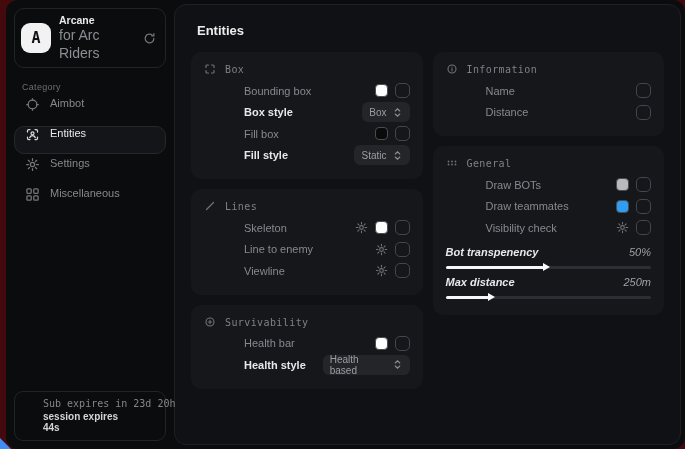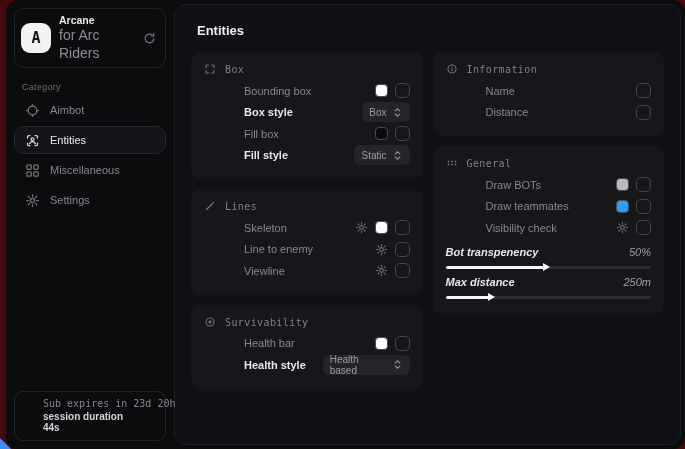--- a/index.html
+++ b/index.html
@@ -17,21 +17,21 @@
     font-family:"DejaVu Sans Mono", monospace; }
   .brand-texts { flex:1; line-height:1.25; }
   .brand-title { color:#e9eaec; font-size:10.5px; font-weight:bold; }
   .brand-sub { color:#8b8e93; font-size:14px; }
   .icon-btn { color:#6f7277; display:flex; align-items:center; justify-content:center; width:16px; height:16px; }
   svg { display:block; }
 
   .category { color:#6b6e73; font-size:9px; margin:14px 0 4px 8px; letter-spacing:.3px; }
 
   .nav { display:flex; flex-direction:column; gap:2px; }
-  .nav-item { display:flex; align-items:center; gap:10px; height:28px; padding:0 10px;
+  .nav-item { display:flex; align-items:flex-start; gap:10px; height:28px; padding:0 10px;
     border:1px solid transparent; border-radius:10px; color:#85888d; font-size:11px; }
   .nav-item .nav-ico { color:#74777c; width:15px; height:15px; }
   .nav-item.selected { background:#141518; border-color:#26282d; color:#e8e9eb; }
   .nav-item.selected .nav-ico { color:#d9dadd; }
 
   .side-footer { position:absolute; left:8px; right:8px; bottom:8px;
     border:1px solid #222428; border-radius:9px; padding:6px 28px 7px; }
   .sf-line1 { font-family:"DejaVu Sans Mono", monospace; color:#83868b; font-size:10px; white-space:nowrap; }
   .sf-line2 { color:#d3d5d8; font-size:10px; font-weight:bold; margin-top:2px; }
 
@@ -109,43 +109,43 @@
           <svg width="15" height="15" viewBox="0 0 24 24" fill="none" stroke="currentColor" stroke-width="2" stroke-linecap="round">
             <path d="M4 8V6a2 2 0 0 1 2-2h2M16 4h2a2 2 0 0 1 2 2v2M20 16v2a2 2 0 0 1-2 2h-2M8 20H6a2 2 0 0 1-2-2v-2"></path>
             <circle cx="12" cy="10" r="2.4"></circle>
               <path d="M7.5 17c1-2.2 2.6-3.2 4.5-3.2s3.5 1 4.5 3.2"></path>
           </svg>
           </span>
         <span>Entities</span>
       </div>
       <div class="nav-item">
         <span class="nav-ico">
+          <svg width="15" height="15" viewBox="0 0 24 24" fill="none" stroke="currentColor" stroke-width="2" stroke-linecap="round">
+            <circle cx="12" cy="12" r="3.4"></circle>
+            <path d="M12 2.5v3M12 18.5v3M2.5 12h3M18.5 12h3M5.3 5.3l2.1 2.1M16.6 16.6l2.1 2.1M18.7 5.3l-2.1 2.1M7.4 16.6l-2.1 2.1"></path>
+          </svg>
+          </span>
+        <span>Settings</span>
+      </div>
+      <div class="nav-item">
+        <span class="nav-ico">
           <svg width="15" height="15" viewBox="0 0 24 24" fill="none" stroke="currentColor" stroke-width="2">
             <rect x="3" y="3" width="7" height="7" rx="1.5"></rect>
               <rect x="14" y="3" width="7" height="7" rx="1.5"></rect>
             <rect x="3" y="14" width="7" height="7" rx="1.5"></rect>
               <rect x="14" y="14" width="7" height="7" rx="1.5"></rect>
           </svg>
           </span>
         <span>Miscellaneous</span>
       </div>
-      <div class="nav-item">
-        <span class="nav-ico">
-          <svg width="15" height="15" viewBox="0 0 24 24" fill="none" stroke="currentColor" stroke-width="2" stroke-linecap="round">
-            <circle cx="12" cy="12" r="3.4"></circle>
-            <path d="M12 2.5v3M12 18.5v3M2.5 12h3M18.5 12h3M5.3 5.3l2.1 2.1M16.6 16.6l2.1 2.1M18.7 5.3l-2.1 2.1M7.4 16.6l-2.1 2.1"></path>
-          </svg>
-          </span>
-        <span>Settings</span>
-      </div>
     </div>
 
     <div class="side-footer">
       <div class="sf-line1">Sub expires in 23d 20h</div>
-      <div class="sf-line2">session duration 44s</div>
+      <div class="sf-line2">session expires 44s</div>
     </div>
   </div>
 
   <div class="main">
     <div class="page-title">Entities</div>
 
     <div class="columns">
 
       <div class="col">
 

